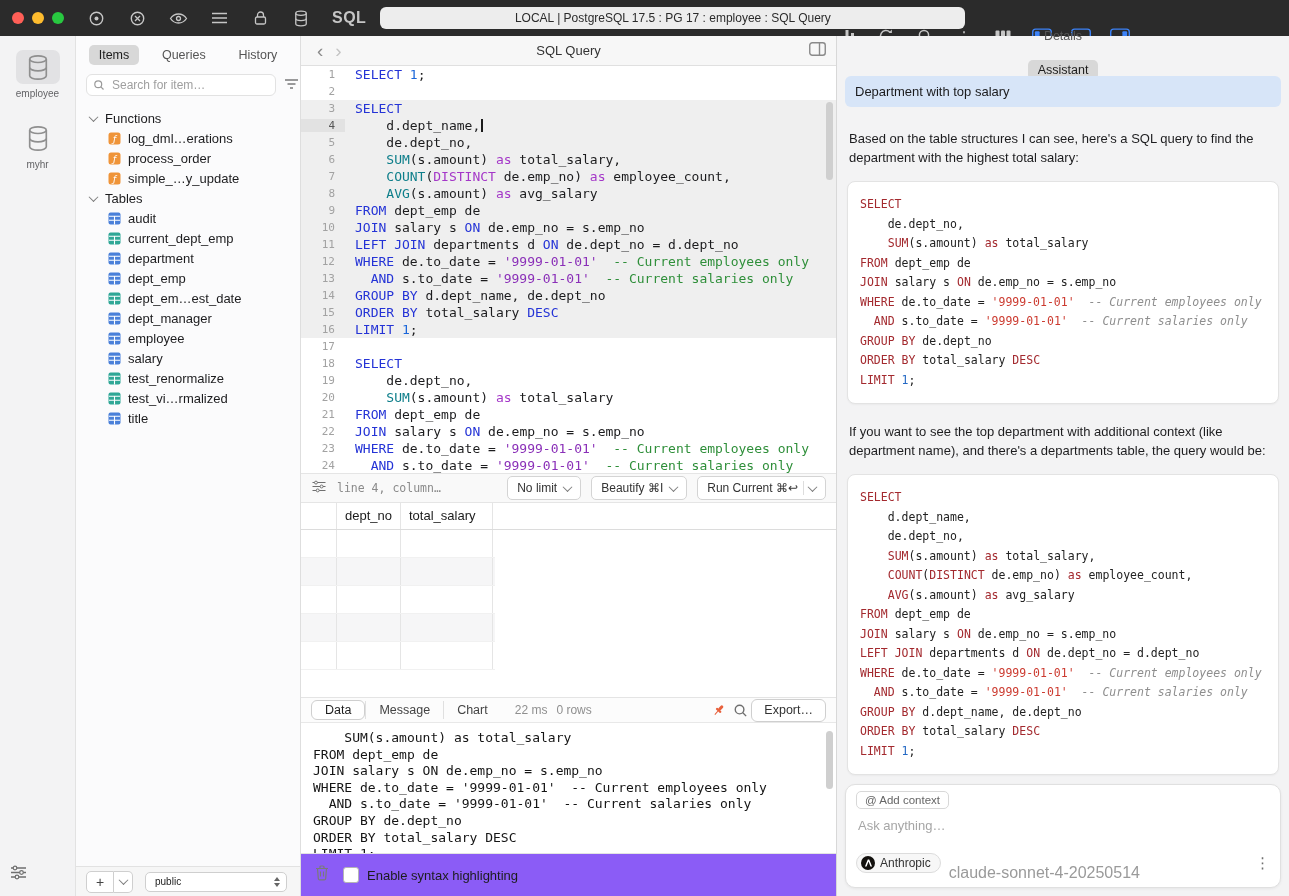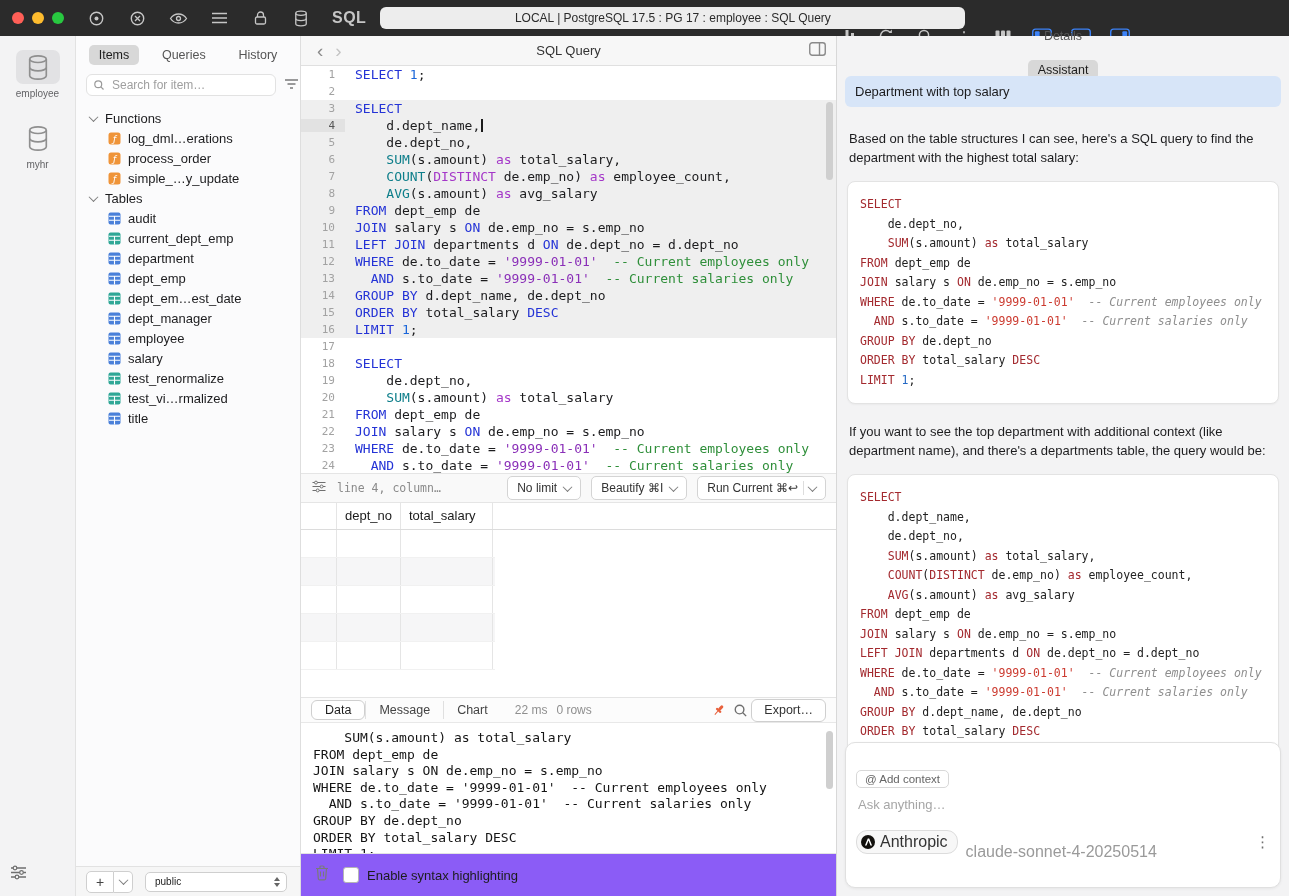--- a/index.html
+++ b/index.html
@@ -129,29 +129,29 @@
   .right-header{height:30px;display:flex;align-items:center;justify-content:center;gap:14px;padding-top:2px;flex-direction:column;}
   .right-scroll{position:absolute;left:0;right:0;top:32px;bottom:106px;overflow:hidden;padding:6px 8px 0;box-sizing:border-box;}
   .bubble{background:#d7e5f8;border-radius:6px;padding:8px 10px;font-size:13px;color:#1b1b1d;margin:2px 0 22px;}
   .apara{font-size:13px;line-height:19px;color:#1d1d1f;margin:0 4px 14px;}
   .acode{background:#fff;border:1px solid #e3e3e3;border-radius:8px;padding:13px 12px;margin:0 2px 18px;
          box-shadow:0 1px 2px rgba(0,0,0,.04);overflow:hidden;}
   .acode-line{font-family:"DejaVu Sans Mono",monospace;font-size:11.5px;line-height:19.5px;white-space:pre;color:#222;}
   .a-kw{color:#a3292e;} .a-str{color:#cc3b30;} .a-com{color:#8e8e8e;font-style:italic;} .a-num{color:#2368c4;}
 
   .composer{position:absolute;left:8px;right:8px;bottom:8px;background:#fff;border:1px solid #e0e0e0;border-radius:10px;
-            padding:26px 10px;box-shadow:0 1px 3px rgba(0,0,0,.06);box-sizing:border-box;}
+            padding:5px 10px;box-shadow:0 1px 3px rgba(0,0,0,.06);box-sizing:border-box;}
   .ctx-chip{display:inline-flex;align-items:center;border:1px solid #d8d8d8;border-radius:5px;padding:2px 8px;
             font-size:11.5px;color:#666;background:#fff;}
   .ask-input{border:none;outline:none;width:100%;font-size:13px;margin-top:8px;font-family:"Liberation Sans",sans-serif;
              background:transparent;color:#333;}
   .ask-input::placeholder{color:#a6a6a6;}
   .composer-row{display:flex;align-items:center;gap:8px;margin-top:9px;}
   .provider-pill{display:inline-flex;align-items:center;gap:5px;border:1px solid #dcdcdc;border-radius:11px;
-                 padding:2px 9px 2px 4px;background:#f7f7f7;font-size:16px;color:#333;}
+                 padding:2px 9px 2px 4px;background:#f7f7f7;font-size:12px;color:#333;}
   .logo-dot{width:14px;height:14px;border-radius:50%;background:#12100d;display:inline-flex;align-items:center;justify-content:center;}
   .model-name{font-size:16px;color:#9a9a9a;margin-top:21px;}
   .composer-row .vdots{margin-left:auto;color:#707070;}
 </style>
 </head>
 <body>
 
 <div class="titlebar">
   <div class="lights">
     <span class="light red"></span>

